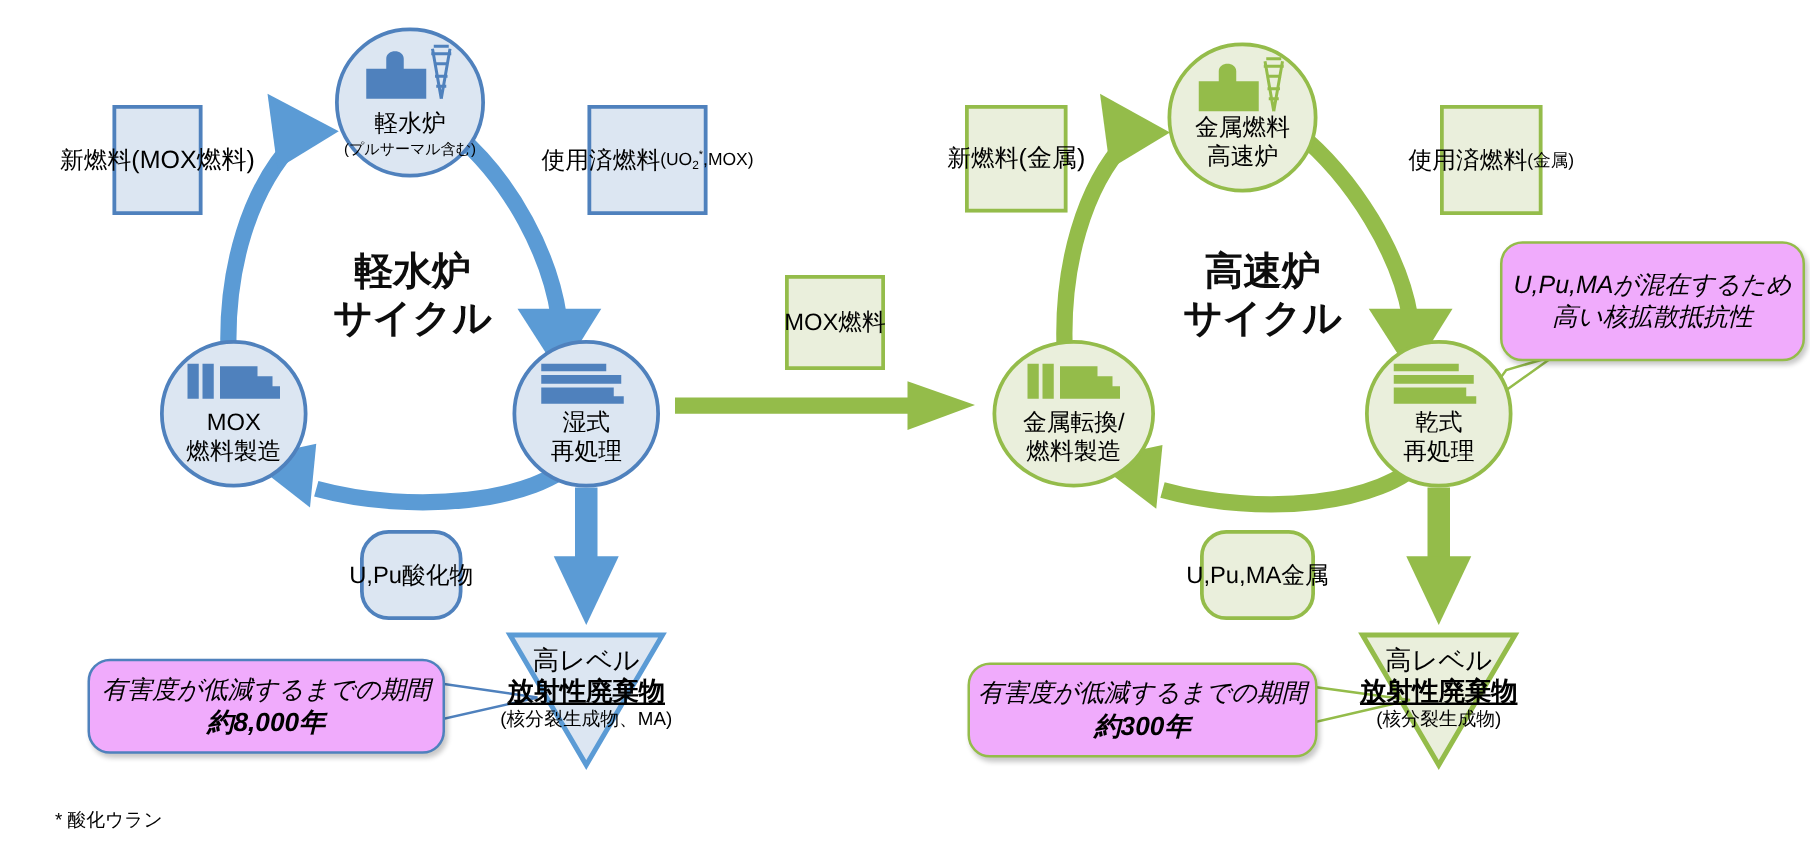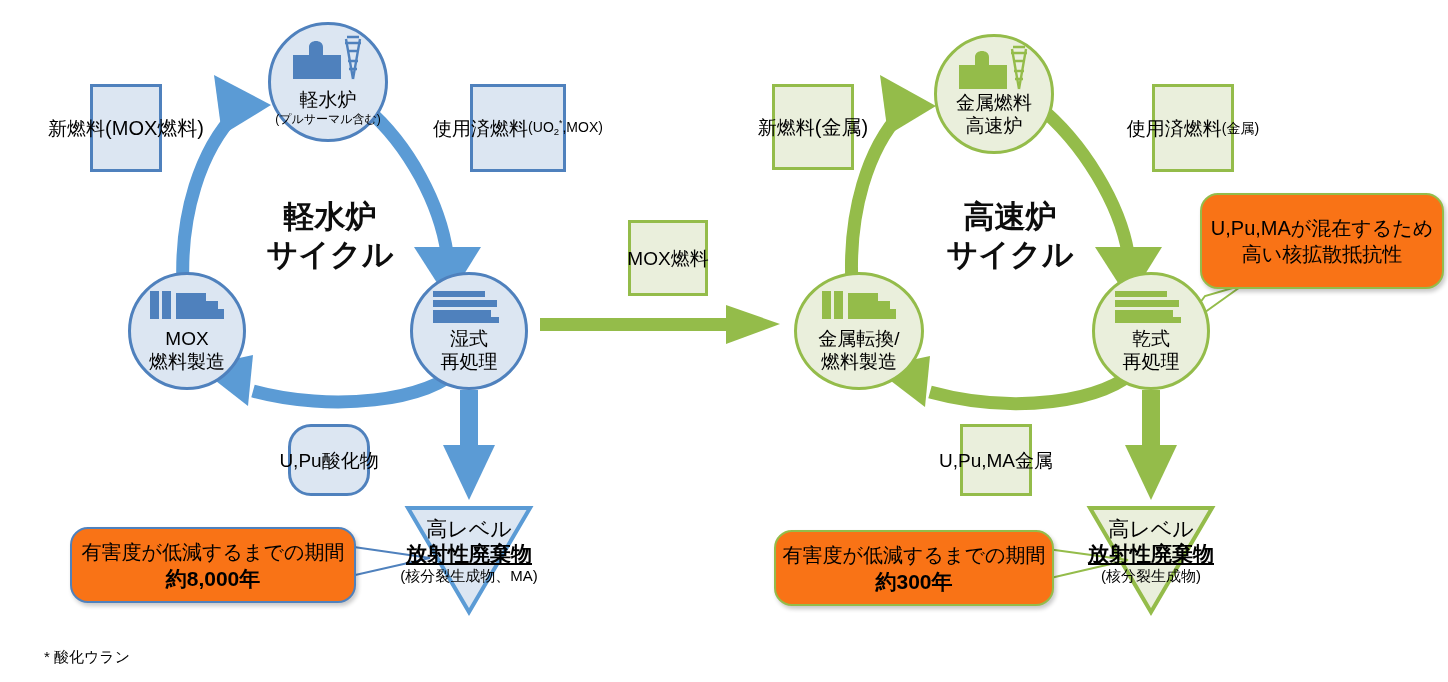--- a/index.html
+++ b/index.html
@@ -51,25 +51,26 @@
   .tri-wrap{position:absolute;}
   .tri-label{
     position:absolute;text-align:center;width:100%;left:0;
     z-index:5;pointer-events:none;
   }
   .tri-label .t1{font-size:21px;line-height:25px;font-weight:normal;white-space:nowrap;}
   .tri-label .t2{font-size:21px;line-height:26px;font-weight:bold;white-space:nowrap;text-decoration:underline;}
   .tri-label .t3{font-size:15px;line-height:18px;white-space:nowrap;}
 
   .callout{
-    position:absolute;box-sizing:border-box;background:#f97316;
+    position:absolute;box-sizing:border-box;background:#f0abfc;
     border-radius:18px;text-align:center;
     display:flex;flex-direction:column;align-items:center;justify-content:center;
     box-shadow:2px 3px 4px rgba(0,0,0,0.22);
     z-index:6;
+    font-style:italic;
   }
   .callout.blue{border:2px solid #4F81BD;}
   .callout.green{border:2px solid #94BC4A;}
   .callout .c1{font-size:20px;line-height:26px;white-space:nowrap;}
   .callout .c2{font-size:21px;line-height:27px;font-weight:bold;white-space:nowrap;}
 
   .footnote{position:absolute;font-size:15px;line-height:18px;white-space:nowrap;}
 
   .sup{font-size:0.62em;vertical-align:super;}
   .sub{font-size:0.68em;vertical-align:sub;}
@@ -267,21 +268,21 @@
     <div class="tline">新燃料</div>
     <div class="tsmall">(金属)</div>
   </div>
 
   <div class="tagbox green" style="left:1152px;top:84px;width:82px;height:88px;">
     <div class="tline">使用済</div>
     <div class="tline">燃料</div>
     <div class="tsmall2">(金属)</div>
   </div>
 
-  <div class="tagbox green" style="left:960px;top:424px;width:72px;height:72px;">
+  <div class="tagbox green" style="left:960px;top:424px;width:92px;height:72px;border-radius:21px;">
     <div class="tline">U,Pu,MA</div>
     <div class="tline">金属</div>
   </div>
 
   <div class="tri-wrap" style="left:1053px;top:508px;width:196px;height:110px;">
     <div class="tri-label" style="top:8px;">
       <div class="t1">高レベル</div>
       <div class="t2">放射性廃棄物</div>
       <div class="t3">(核分裂生成物)</div>
     </div>

